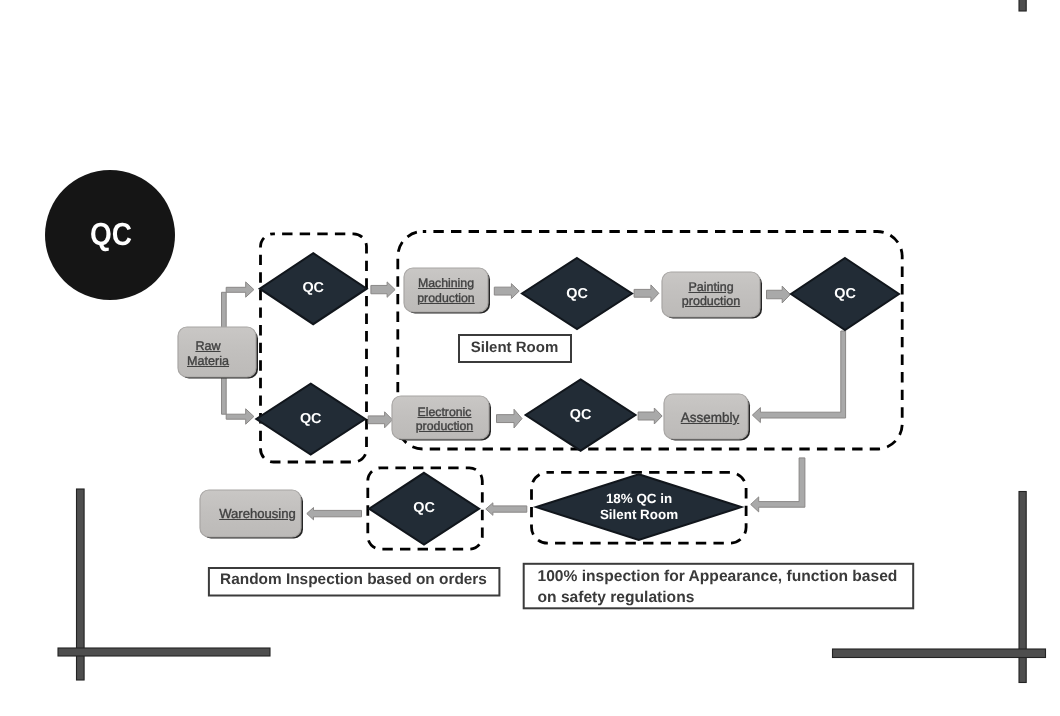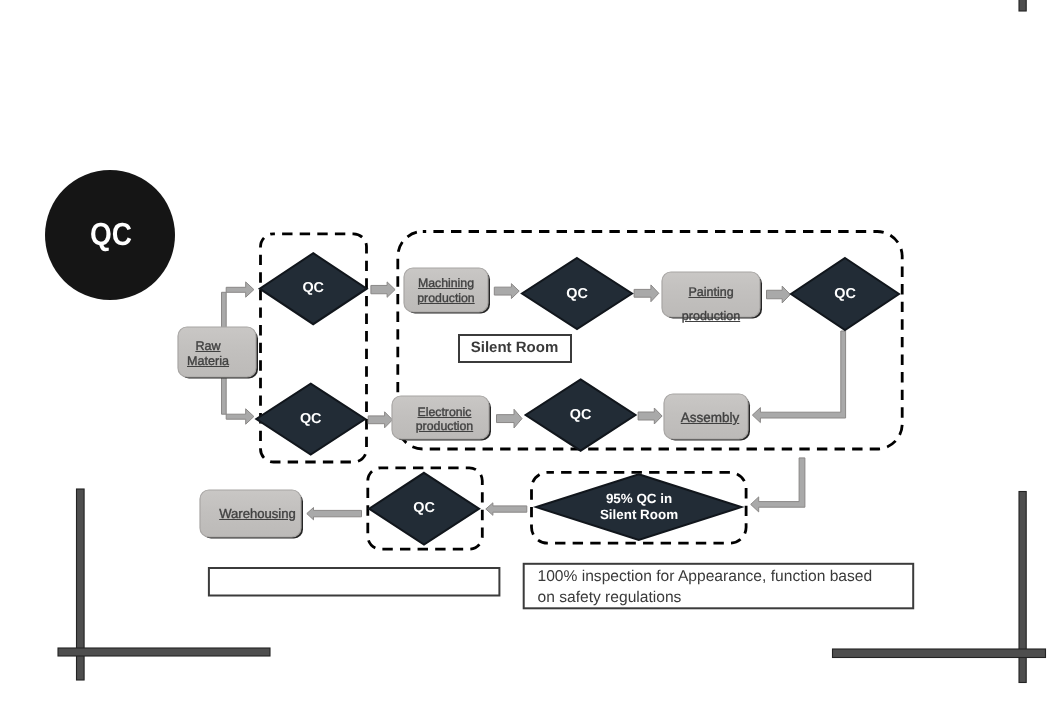--- a/index.html
+++ b/index.html
@@ -111,39 +111,40 @@
 </svg>
 
 <div class="txt t-white" style="left:47px;top:217.5px;width:100px;font-size:32px;font-weight:bold;line-height:1;transform:scaleX(0.875);">QC</div>
 
 <div class="txt t-dark thick" style="left:164px;top:338.5px;width:60px;font-size:12.6px;line-height:15.5px;">Raw
 Materia</div>
 
 <div class="txt t-dark thick" style="left:387px;top:276px;width:90px;font-size:12.3px;line-height:15.4px;">Machining
 production</div>
 
-<div class="txt t-dark thick" style="left:648px;top:280px;width:98px;font-size:12.5px;line-height:24px;">Painting
+<div class="txt t-dark thick" style="left:648px;top:280px;width:98px;font-size:12.5px;line-height:14px;">Painting
 production</div>
 
 <div class="txt t-dark thick" style="left:378px;top:404.5px;width:105px;font-size:12.3px;line-height:14.8px;">Electronic
 production</div>
 
 <div class="txt t-dark thick" style="left:650px;top:410px;width:92px;font-size:13.5px;line-height:16px;">Assembly</div>
 
 <div class="txt t-dark thick" style="left:186px;top:506px;width:115px;font-size:13.1px;line-height:16px;">Warehousing</div>
 
 <div class="txt t-white" style="left:269.2px;top:281.3px;width:60px;font-size:14.4px;font-weight:bold;line-height:1;">QC</div>
 <div class="txt t-white" style="left:266.7px;top:411.6px;width:60px;font-size:14.4px;font-weight:bold;line-height:1;">QC</div>
 <div class="txt t-white" style="left:533.0px;top:286.6px;width:60px;font-size:14.4px;font-weight:bold;line-height:1;">QC</div>
 <div class="txt t-white" style="left:801.0px;top:287.1px;width:60px;font-size:14.4px;font-weight:bold;line-height:1;">QC</div>
 <div class="txt t-white" style="left:536.6px;top:407.6px;width:60px;font-size:14.4px;font-weight:bold;line-height:1;">QC</div>
 <div class="txt t-white" style="left:380.0px;top:501.3px;width:60px;font-size:14.4px;font-weight:bold;line-height:1;">QC</div>
 
-<div class="txt t-white" style="left:545px;top:491px;width:160px;font-size:13.4px;font-weight:bold;line-height:15.6px;">95% QC in
+<div class="txt t-white" style="left:545px;top:491px;width:160px;font-size:13.4px;font-weight:bold;line-height:15.6px;">18% QC in
 Silent Room</div>
 
 <div class="txt t-soft" style="left:444px;top:340px;width:113px;font-size:15px;font-weight:bold;line-height:16px;">Silent Room</div>
 
+<div class="txt t-soft" style="left:194px;top:571.3px;width:291px;font-size:15.4px;font-weight:bold;line-height:17px;">Random Inspection based on orders</div>
 
-<div class="txt t-soft" style="left:523.5px;top:566px;width:380px;font-size:15.6px;font-weight:normal;text-align:left;line-height:21.4px;">100% inspection for Appearance, function based
+<div class="txt t-soft" style="left:523.5px;top:566px;width:380px;font-size:15.6px;font-weight:bold;text-align:left;line-height:21.4px;">100% inspection for Appearance, function based
 on safety regulations</div>
 
 </div>
 
 </body></html>

